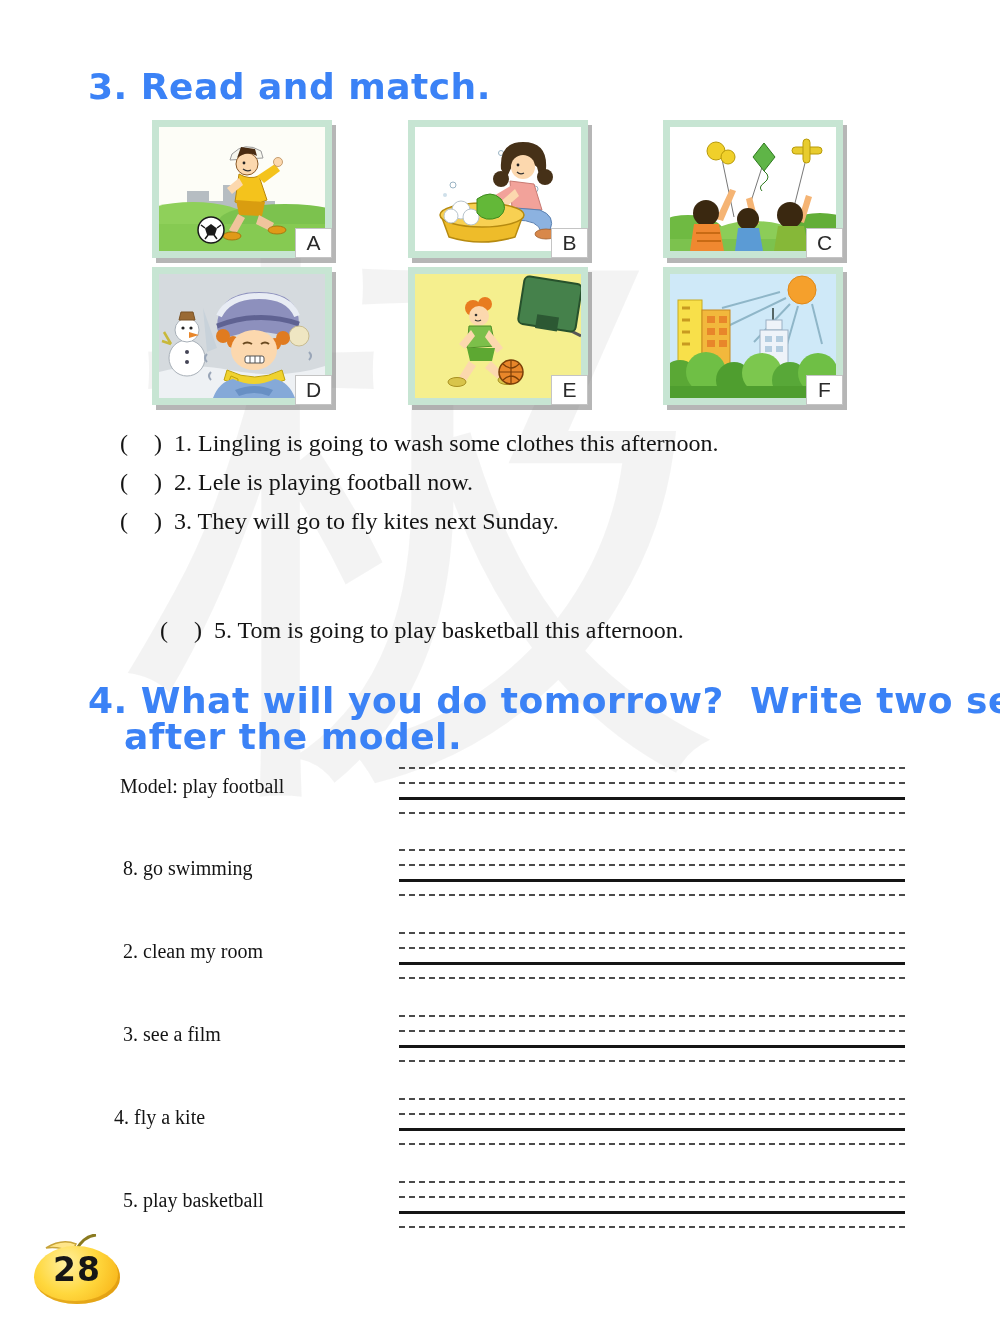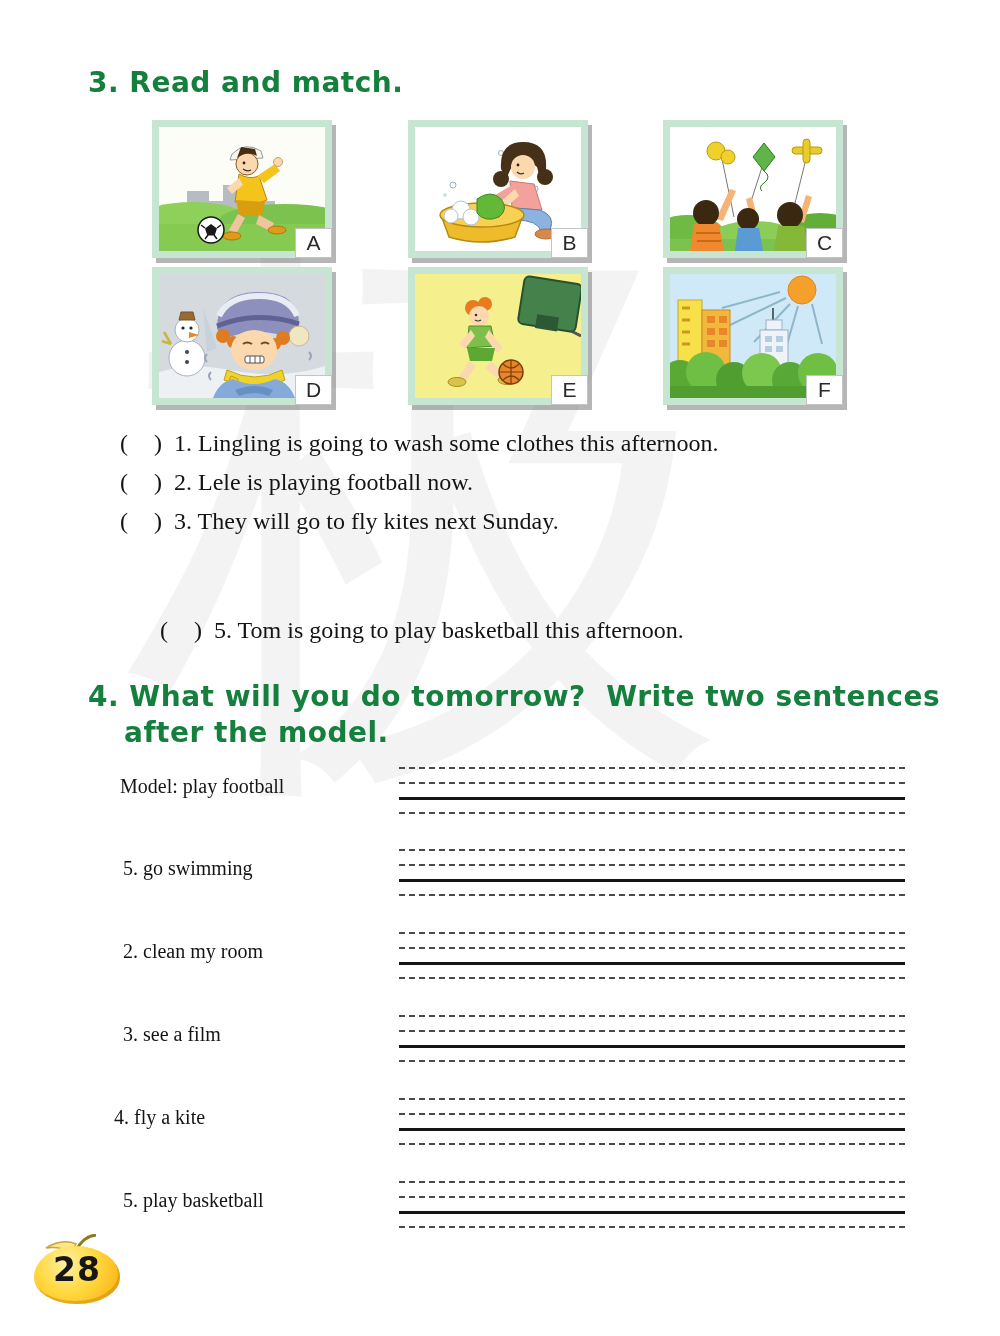--- a/index.html
+++ b/index.html
@@ -9,21 +9,21 @@
     background:#ffffff; overflow:hidden;
     font-family:"Liberation Serif", serif; color:#141414;
   }
   .watermark {
     position:absolute; left:130px; top:210px; font-size:600px; line-height:1;
     font-family:"DejaVu Sans", sans-serif; color:#303030; opacity:0.05;
     pointer-events:none; user-select:none;
   }
   .h-title {
     position:absolute; font-family:"DejaVu Sans", sans-serif; font-weight:700;
-    font-size:28px; color:#15803d; letter-spacing:0.5px; white-space:pre;
+    font-size:36px; color:#3b82f6; letter-spacing:0.5px; white-space:pre;
   }
   
   .card {
     position:absolute; width:180px; height:138px; background:#ffffff;
     border:7px solid #c7e5d3;
     box-shadow:4px 5px 0 rgba(110,110,110,0.5);
   }
   .card svg { display:block; width:166px; height:124px; }
   .plabel {
     position:absolute; right:-7px; bottom:-7px; width:37px; height:30px;
@@ -267,21 +267,21 @@
   <div class="h-title" style="left:124px; top:716px;">after the model.</div>
 
   <div class="serif-label" style="left:120px; top:775px;">Model: play football</div>
   <div class="wl" style="top:767px;">
     <div class="ln"></div>
       <div class="ln"></div>
       <div class="ln solid"></div>
       <div class="ln"></div>
   </div>
 
-  <div class="serif-label" style="left:123px; top:857px;">5. go swimming</div>
+  <div class="serif-label" style="left:123px; top:857px;">8. go swimming</div>
   <div class="wl" style="top:849px;">
     <div class="ln"></div>
       <div class="ln"></div>
       <div class="ln solid"></div>
       <div class="ln"></div>
   </div>
 
   <div class="serif-label" style="left:123px; top:940px;">2. clean my room</div>
   <div class="wl" style="top:932px;">
     <div class="ln"></div>

